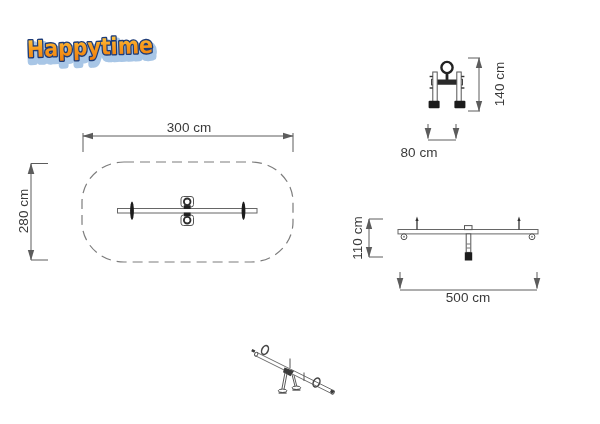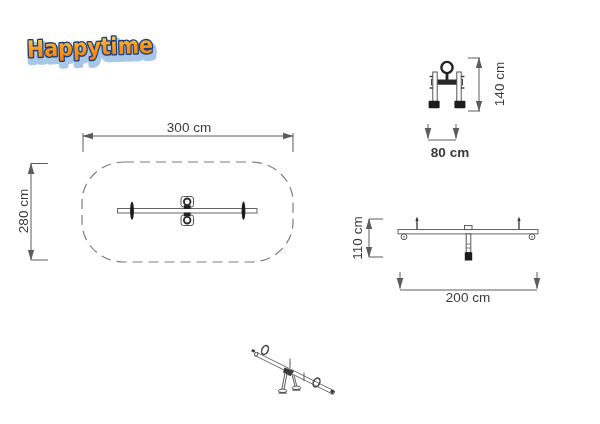--- a/index.html
+++ b/index.html
@@ -185,18 +185,18 @@
       </g>
     </g>
   </svg>
 
   <div class="dim-label" style="left:157px;top:120px;">300 cm</div>
 
   <div class="dim-label rot" style="left:-8px;top:203px;">280 cm</div>
 
   <div class="dim-label rot" style="left:468px;top:76px;">140 cm</div>
 
-  <div class="dim-label" style="left:418px;top:145px;font-weight:bold;">80 cm</div>
+  <div class="dim-label" style="left:387px;top:145px;">80 cm</div>
 
   <div class="dim-label rot" style="left:326px;top:230px;">110 cm</div>
 
-  <div class="dim-label" style="left:436px;top:290px;">200 cm</div>
+  <div class="dim-label" style="left:436px;top:290px;">500 cm</div>
 </div>
 
 </body></html>

